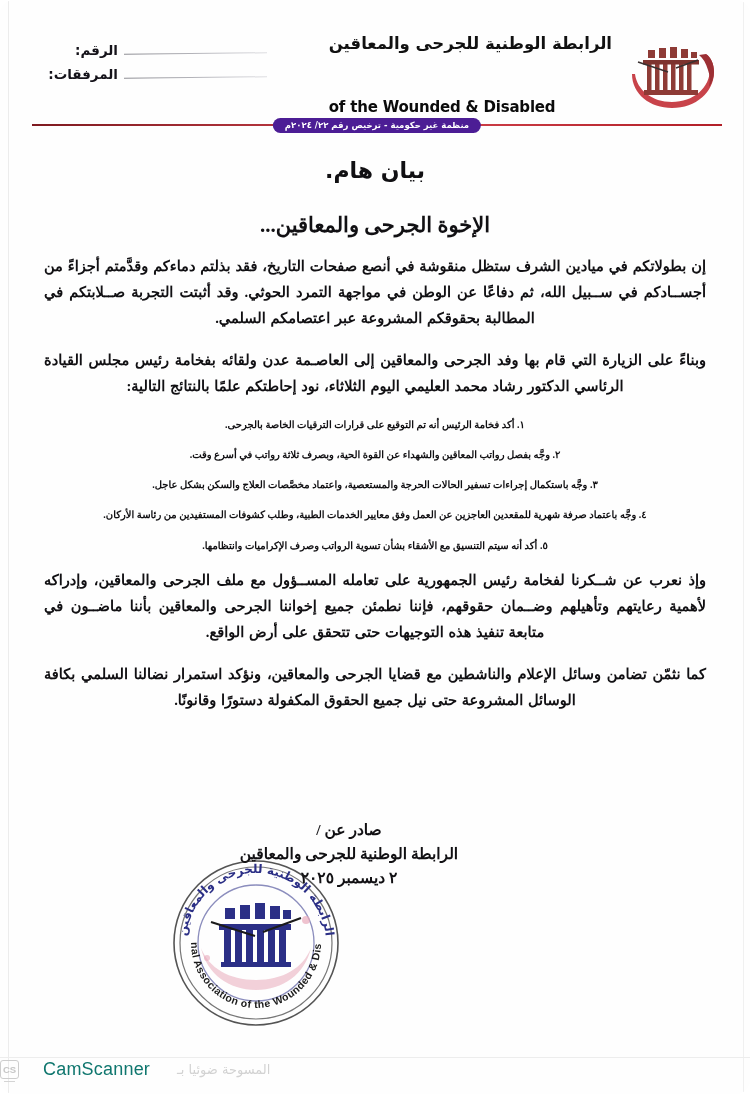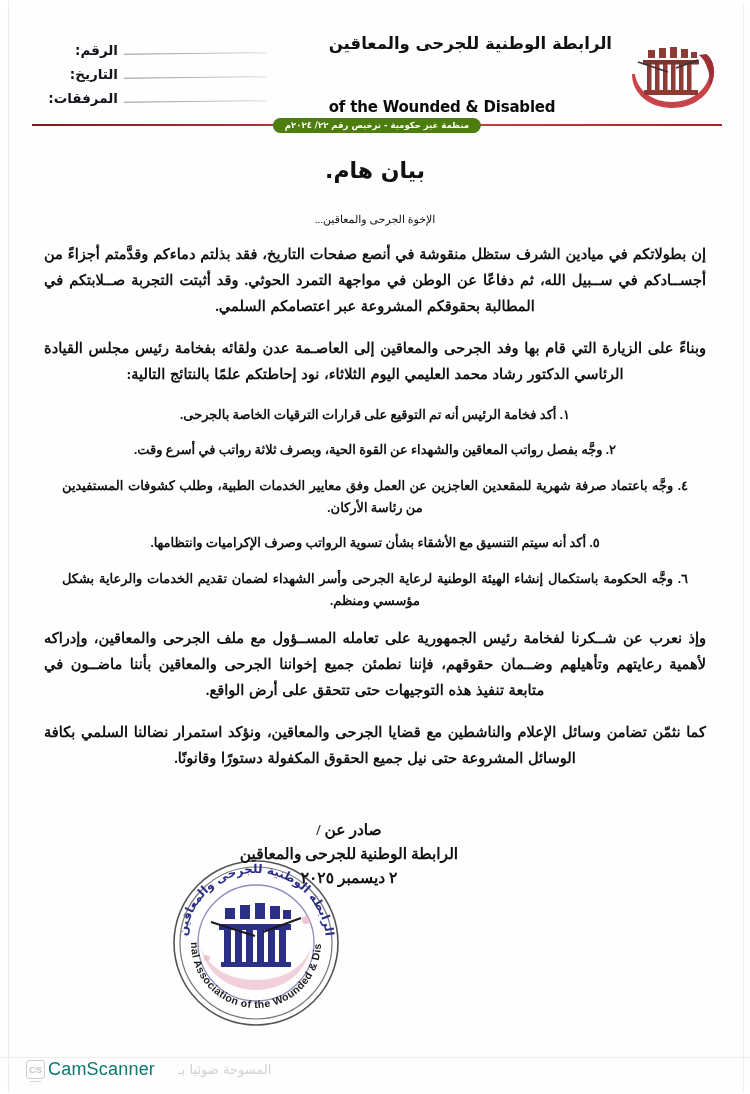--- a/index.html
+++ b/index.html
@@ -147,21 +147,21 @@
     top: 6px;
     left: 0; right: 0;
     height: 2px;
     background: linear-gradient(to left, #b21f28, #d1434c 45%, #7e1a20);
   }
   .license-badge {
     position: absolute;
     top: 0;
     left: 50%;
     transform: translateX(-50%);
-    background: #4d7c0f;
+    background: #4c1d95;
     color: #ffffff;
     font-family: "DejaVu Sans", sans-serif;
     font-size: 8.5px;
     font-weight: bold;
     padding: 2px 12px 3px 12px;
     border-radius: 9px;
     white-space: nowrap;
     letter-spacing: 0px;
   }
 
@@ -180,22 +180,22 @@
     text-align: center;
     font-family: "DejaVu Sans", sans-serif;
     font-size: 22px;
     font-weight: bold;
     margin-bottom: 30px;
     letter-spacing: 0.5px;
   }
 
   .salutation {
     font-family: "Liberation Serif", serif;
-    font-size: 11px;
-    font-weight: normal;
+    font-size: 21px;
+    font-weight: bold;
     text-align: center;
     margin-bottom: 16px;
   }
 
   p.para {
     font-family: "Liberation Serif", serif;
     font-size: 14.6px;
     font-weight: bold;
     line-height: 1.78;
     text-align: justify;
@@ -204,21 +204,21 @@
     word-spacing: 1px;
   }
 
   ol.results {
     list-style: none;
     margin: 4px 18px 14px 18px;
     padding: 0;
   }
   ol.results li {
     font-family: "Liberation Serif", serif;
-    font-size: 13px;
+    font-size: 10px;
     font-weight: bold;
     line-height: 1.72;
     text-align: justify;
     text-align-last: center;
     margin-bottom: 13px;
     display: block;
   }
   .li-num {
     font-family: "Liberation Serif", serif;
     font-weight: bold;
@@ -254,22 +254,22 @@
   }
 
   
   .footer {
     position: absolute;
     left: 0; right: 0;
     bottom: 10px;
     height: 30px;
     display: flex;
     align-items: center;
-    gap: 3px;
-    padding-left: 26px;
+    gap: 24px;
+    padding-left: 0;
     direction: ltr;
   }
   .cs-badge {
     width: 19px; height: 19px;
     border: 1.4px solid #cdcdcd;
     border-radius: 3px;
     color: #c6c6c6;
     font-family: "Liberation Sans", sans-serif;
     font-size: 9.5px;
     font-weight: bold;
@@ -290,42 +290,38 @@
     font-family: "Liberation Sans", sans-serif;
     font-size: 18px;
     color: #0f766e;
     letter-spacing: 0.2px;
   }
   .cs-ar {
     font-family: "DejaVu Sans", sans-serif;
     font-size: 13px;
     color: #d2d2d2;
     direction: rtl;
-    margin-left: 20px;
+    margin-left: 3px;
   }
 </style>
 </head>
 <body>
 
 <div class="page">
 
   <div class="scan-edge-left"></div>
   <div class="scan-edge-right"></div>
   <div class="scan-edge-bottom"></div>
 
   <div class="letterhead">
 
     <div class="form-fields">
       <div class="field-row">
         <div class="field-line"></div>
         <div class="field-label">الرقم:</div>
-      </div>
-      <div class="field-row">
-        <div class="field-line"></div>
-        <div class="field-label">التاريخ:</div>
       </div>
       <div class="field-row">
         <div class="field-line"></div>
         <div class="field-label">المرفقات:</div>
       </div>
     </div>
 
     <div class="brand">
 
       <div class="logo-mark">
@@ -382,27 +378,27 @@
     <p class="para">وبناءً على الزيارة التي قام بها وفد الجرحى والمعاقين إلى العاصـمة عدن ولقائه بفخامة رئيس مجلس القيادة الرئاسي الدكتور رشاد محمد العليمي اليوم الثلاثاء، نود إحاطتكم علمًا بالنتائج التالية:</p>
 
     <ol class="results">
       <li>
         <span class="li-num">١</span><span class="li-num">.&nbsp;</span><span>أكد فخامة الرئيس أنه تم التوقيع على قرارات الترقيات الخاصة بالجرحى.</span>
       </li>
       <li>
         <span class="li-num">٢</span><span class="li-num">.&nbsp;</span><span>وجَّه بفصل رواتب المعاقين والشهداء عن القوة الحية، وبصرف ثلاثة رواتب في أسرع وقت.</span>
       </li>
       <li>
+        <span class="li-num">٣</span><span class="li-num">.&nbsp;</span><span>وجَّه باستكمال إجراءات تسفير الحالات الحرجة والمستعصية، واعتماد مخصَّصات العلاج والسكن بشكل عاجل.</span>
+      </li>
+      <li>
         <span class="li-num">٤</span><span class="li-num">.&nbsp;</span><span>وجَّه باعتماد صرفة شهرية للمقعدين العاجزين عن العمل وفق معايير الخدمات الطبية، وطلب كشوفات المستفيدين من رئاسة الأركان.</span>
       </li>
       <li>
         <span class="li-num">٥</span><span class="li-num">.&nbsp;</span><span>أكد أنه سيتم التنسيق مع الأشقاء بشأن تسوية الرواتب وصرف الإكراميات وانتظامها.</span>
-      </li>
-      <li>
-        <span class="li-num">٦</span><span class="li-num">.&nbsp;</span><span>وجَّه الحكومة باستكمال إنشاء الهيئة الوطنية لرعاية الجرحى وأسر الشهداء لضمان تقديم الخدمات والرعاية بشكل مؤسسي ومنظم.</span>
       </li>
     </ol>
 
     <p class="para">وإذ نعرب عن شــكرنا لفخامة رئيس الجمهورية على تعامله المســؤول مع ملف الجرحى والمعاقين، وإدراكه لأهمية رعايتهم وتأهيلهم وضــمان حقوقهم، فإننا نطمئن جميع إخواننا الجرحى والمعاقين بأننا ماضــون في متابعة تنفيذ هذه التوجيهات حتى تتحقق على أرض الواقع.</p>
 
     <p class="para">كما نثمّن تضامن وسائل الإعلام والناشطين مع قضايا الجرحى والمعاقين، ونؤكد استمرار نضالنا السلمي بكافة الوسائل المشروعة حتى نيل جميع الحقوق المكفولة دستورًا وقانونًا.</p>
 
   </div>
 
   <div class="signature">

